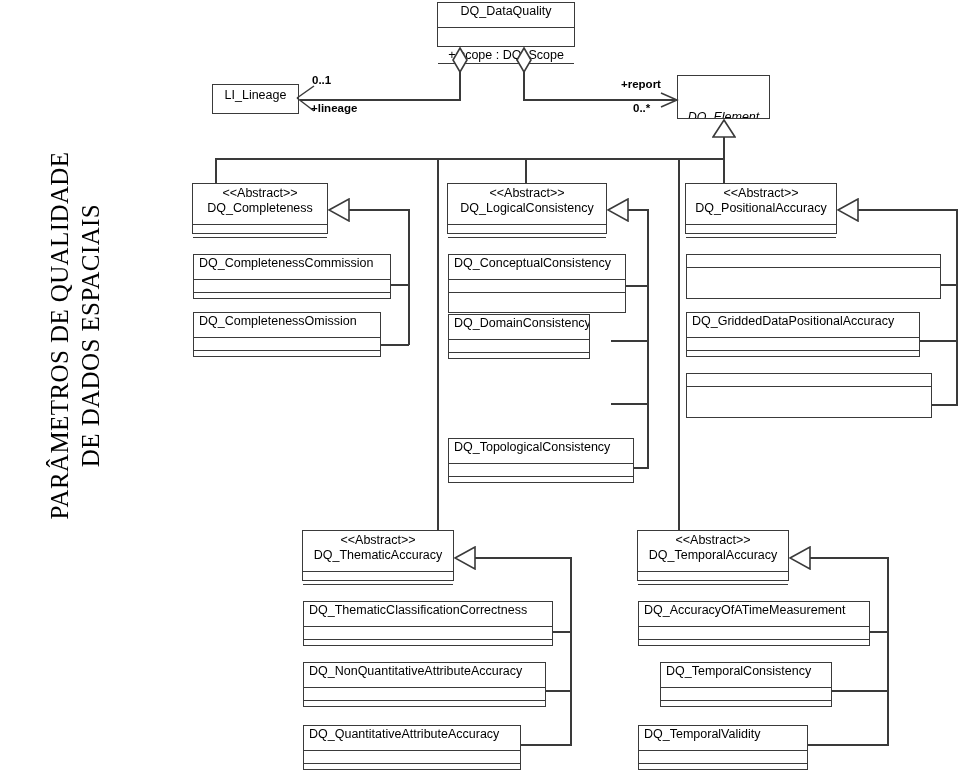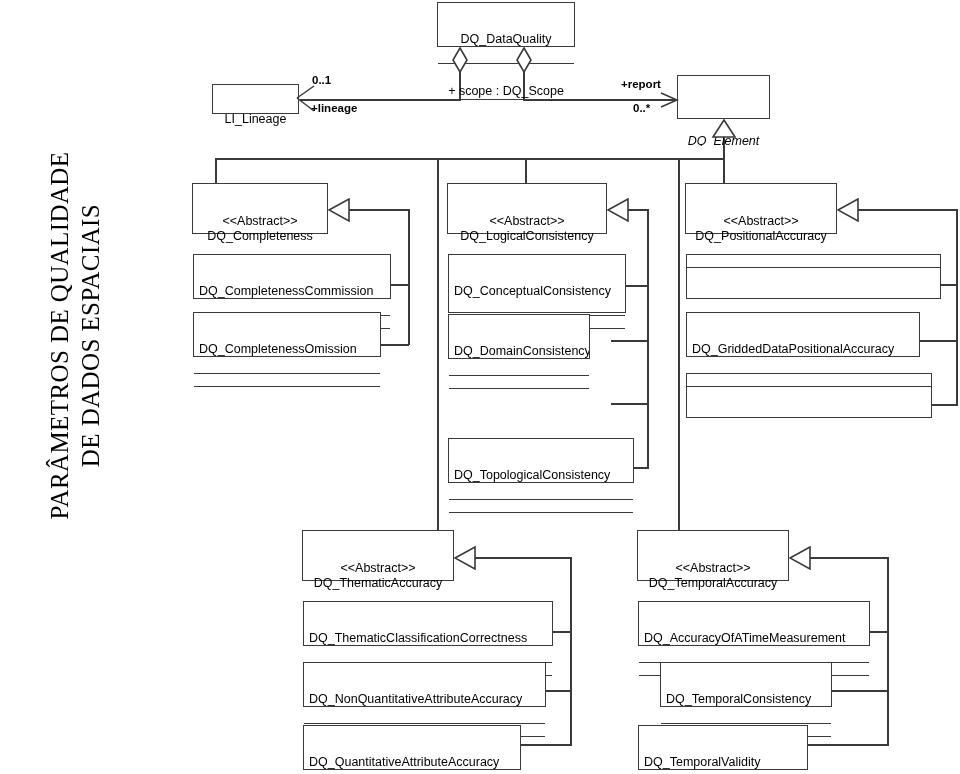--- a/index.html
+++ b/index.html
@@ -37,24 +37,23 @@
   }
   .uml-class .cmp{
     box-sizing:border-box;
     border-bottom:1.6px solid #3a3a3a;
     text-align:center;
     overflow:hidden;
     white-space:nowrap;
   }
   .uml-class .cmp:last-child{border-bottom:none;}
   .uml-class .name-cmp{
-    padding:1px 5px 16px 5px;
+    padding:1px 5px 8px 5px;
     font-size:12.5px;
     line-height:15px;
-    margin-top:28px;
   }
   .uml-class .name-cmp.with-stereo{padding-top:2px;gap:32px;}
   .stereo{display:block;font-size:12.5px;line-height:15px;}
   .cname{display:block;font-size:12.5px;line-height:15px;}
   .cname.italic{font-style:italic;}
   .attr-cmp{height:13px;}
   .op-cmp{height:13px;}
   .attr-text{
     font-size:12.5px;line-height:15px;text-align:left;padding:0 4px;
     height:auto;

